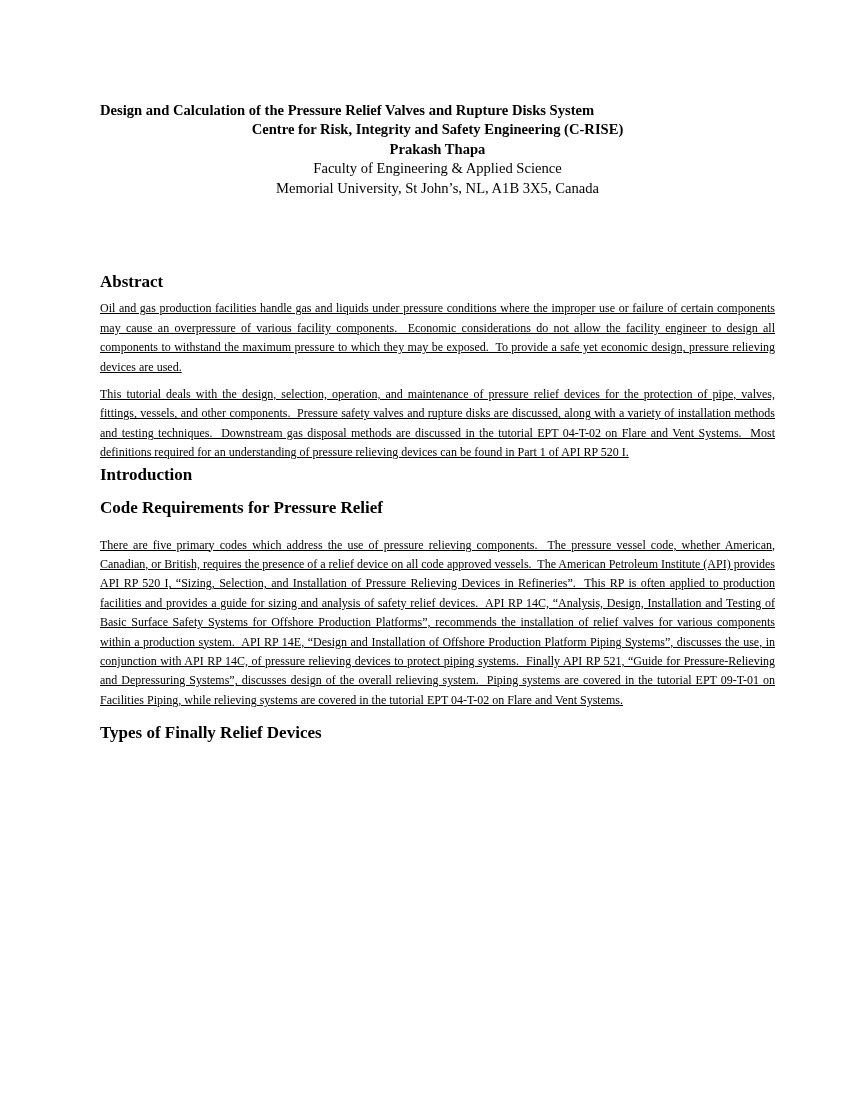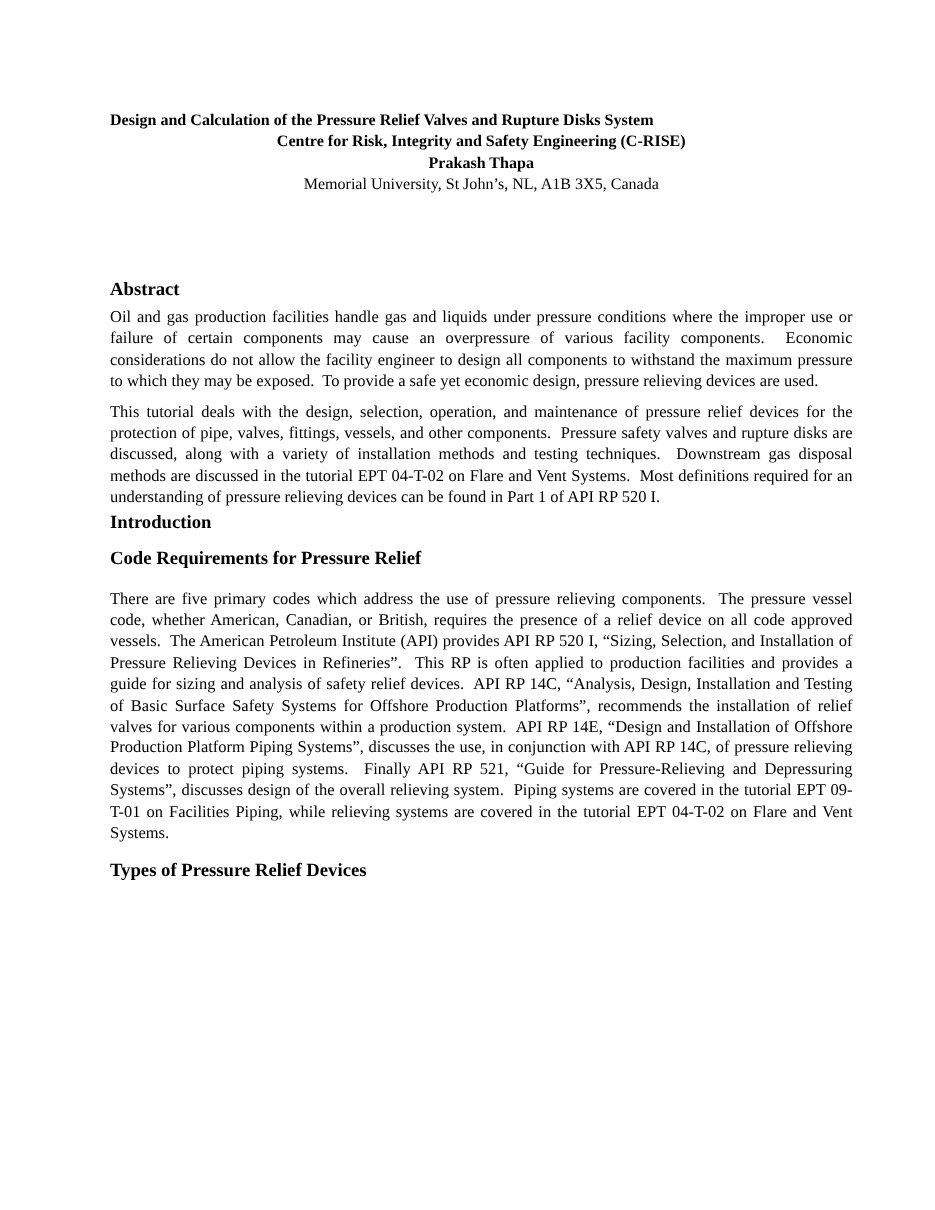--- a/index.html
+++ b/index.html
@@ -35,25 +35,26 @@
     font-weight: bold;
   }
   h2 {
     font-size: 17px;
     line-height: 19.4px;
     font-weight: bold;
     margin: 0;
     padding: 0;
   }
   p {
-    font-size: 15px;
+    font-size: 12px;
     line-height: 19.4px;
     margin: 0;
     padding: 0;
     text-align: justify;
+    text-decoration: underline;
   }
   .mt-abstract { margin-top: 74px; }
   .mt-p1       { margin-top: 8px; }
   .mt-p2       { margin-top: 8px; }
   .mt-intro    { margin-top: 2px; }
   .mt-codereq  { margin-top: 14px; }
   .mt-p3       { margin-top: 18px; }
   .mt-types    { margin-top: 13px; }
   .mt-p4       { margin-top: 18px; text-align: left; }
   .footer {
@@ -68,30 +69,31 @@
 </head>
 <body>
 
 <div class="page">
   <div class="content">
 
     <div class="title-block">
       <div class="title-line1">Design and Calculation of the Pressure Relief Valves and Rupture Disks System</div>
       <div class="title-center bold">Centre for Risk, Integrity and Safety Engineering (C-RISE)</div>
       <div class="title-center bold">Prakash Thapa</div>
+      <div class="title-center">Faculty of Engineering &amp; Applied Science</div>
       <div class="title-center">Memorial University, St John’s, NL, A1B 3X5, Canada</div>
     </div>
 
     <h2 class="mt-abstract">Abstract</h2>
     <p class="mt-p1">Oil and gas production facilities handle gas and liquids under pressure conditions where the improper use or failure of certain components may cause an overpressure of various facility components.&nbsp; Economic considerations do not allow the facility engineer to design all components to withstand the maximum pressure to which they may be exposed.&nbsp; To provide a safe yet economic design, pressure relieving devices are used.</p>
     <p class="mt-p2">This tutorial deals with the design, selection, operation, and maintenance of pressure relief devices for the protection of pipe, valves, fittings, vessels, and other components.&nbsp; Pressure safety valves and rupture disks are discussed, along with a variety of installation methods and testing techniques.&nbsp; Downstream gas disposal methods are discussed in the tutorial EPT 04-T-02 on Flare and Vent Systems.&nbsp; Most definitions required for an understanding of pressure relieving devices can be found in Part 1 of API RP 520 I.</p>
 
     <h2 class="mt-intro">Introduction</h2>
 
     <h2 class="mt-codereq">Code Requirements for Pressure Relief</h2>
     <p class="mt-p3">There are five primary codes which address the use of pressure relieving components.&nbsp; The pressure vessel code, whether American, Canadian, or British, requires the presence of a relief device on all code approved vessels.&nbsp; The American Petroleum Institute (API) provides API RP 520 I, “Sizing, Selection, and Installation of Pressure Relieving Devices in Refineries”.&nbsp; This RP is often applied to production facilities and provides a guide for sizing and analysis of safety relief devices.&nbsp; API RP 14C, “Analysis, Design, Installation and Testing of Basic Surface Safety Systems for Offshore Production Platforms”, recommends the installation of relief valves for various components within a production system.&nbsp; API RP 14E, “Design and Installation of Offshore Production Platform Piping Systems”, discusses the use, in conjunction with API RP 14C, of pressure relieving devices to protect piping systems.&nbsp; Finally API RP 521, “Guide for Pressure-Relieving and Depressuring Systems”, discusses design of the overall relieving system.&nbsp; Piping systems are covered in the tutorial EPT 09-T-01 on Facilities Piping, while relieving systems are covered in the tutorial EPT 04-T-02 on Flare and Vent Systems.</p>
 
-    <h2 class="mt-types">Types of Pressure Relief Devices</h2>
+    <h2 class="mt-types">Types of Finally Relief Devices</h2>
 
   </div>
 
   <div class="footer">1 of 53</div>
 </div>
 
 </body></html>

